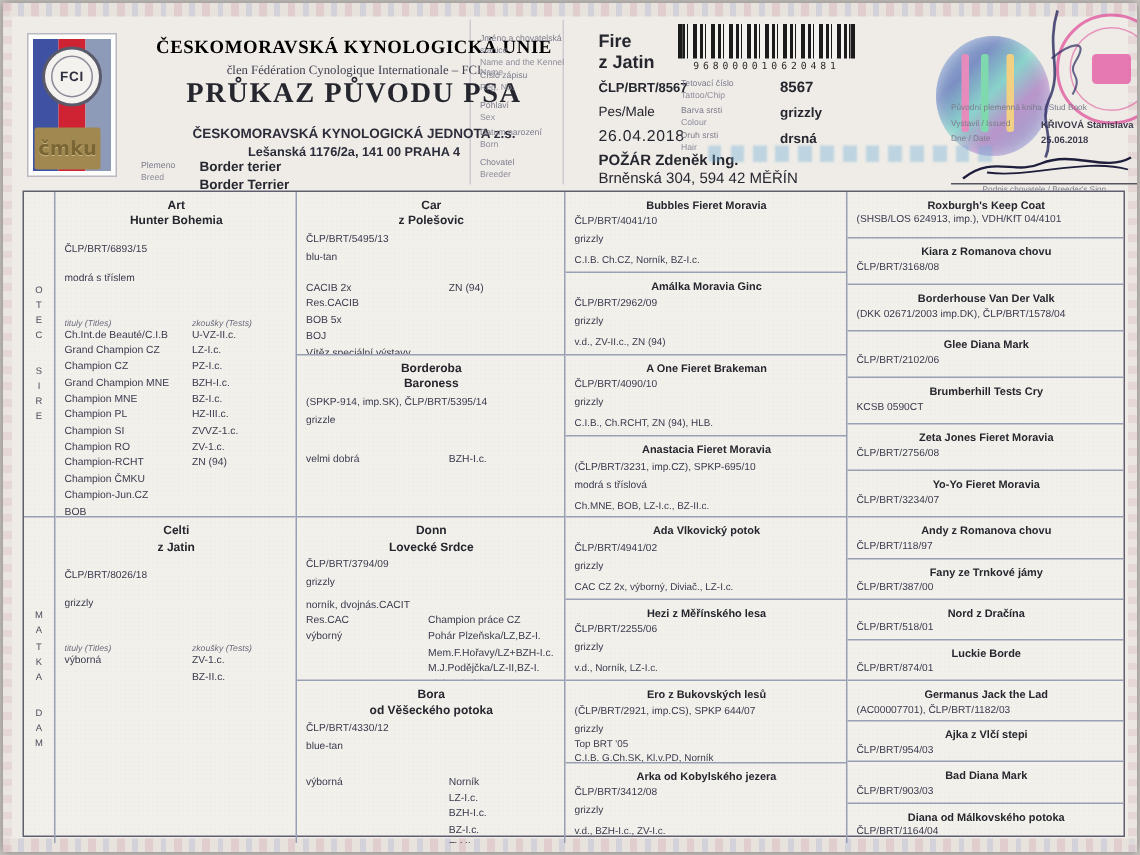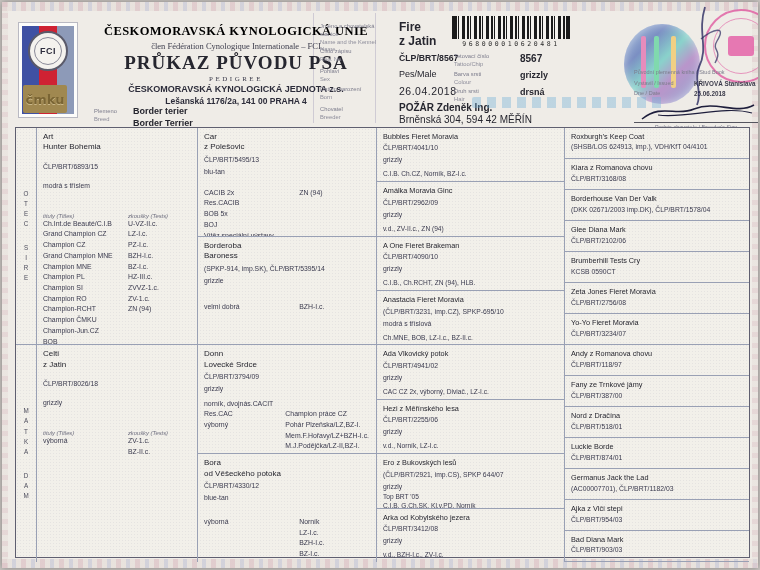--- a/index.html
+++ b/index.html
@@ -82,21 +82,21 @@
     border:1.5px solid #5f5f70;background:#f2f0ea;
     background-image:radial-gradient(rgba(150,150,170,.14) .5px,transparent .6px);background-size:3px 3px;}
   .pcol{display:flex;flex-direction:column;border-left:1px solid #99a0b4;min-width:0;}
   .pcol.first{border-left:none;}
   .half{flex:1;display:flex;flex-direction:column;border-bottom:1px solid #99a0b4;min-height:0;}
   .half.last{border-bottom:none;}
   .cell{flex:1;border-bottom:1px solid #99a0b4;padding:4px 5px 2px 6px;box-sizing:border-box;overflow:hidden;min-height:0;color:#3a3a4e;}
   .cell.last{border-bottom:none;}
   .mstrip{display:flex;flex-direction:column;align-items:center;justify-content:center;gap:14px;
     font-size:6.3px;color:#4c4c5c;white-space:pre-line;line-height:1.6;text-align:center;}
-  .name{font-weight:normal;font-size:8px;color:#26262f;line-height:1.3;white-space:pre-line;}
+  .name{font-weight:bold;font-size:8px;color:#26262f;line-height:1.3;white-space:pre-line;text-align:center;}
   .name.sm{font-size:7.3px;}
   .reg{font-size:6.8px;margin-top:3px;white-space:nowrap;}
   .clr{font-size:6.8px;margin-top:5px;}
   .hdr-row{display:flex;font-size:5.8px;font-style:italic;color:#6d6d7e;margin-top:24px;}
   .hdr-row .h1{width:57%;}
   .lists{display:flex;font-size:6.9px;line-height:1.55;}
   .lists .L{width:57%;white-space:pre-line;}
   .lists .R{width:43%;white-space:pre-line;}
   .merits{font-size:6.6px;margin-top:6px;white-space:pre-line;line-height:1.4;}
   .fullline{font-size:6.9px;margin-top:8px;}
@@ -125,21 +125,20 @@
           <span>FCI</span>
         </div>
       <div id="cmku-glyph">
           <span>čmku</span>
         </div>
     </div>
 
     <div class="org-title">ČESKOMORAVSKÁ KYNOLOGICKÁ UNIE</div>
     <div class="org-sub">člen Fédération Cynologique Internationale – FCI</div>
     <div class="doc-title">PRŮKAZ PŮVODU PSA</div>
-    <div class="doc-sub">PEDIGREE</div>
     <div class="org2">ČESKOMORAVSKÁ KYNOLOGICKÁ JEDNOTA z.s.</div>
     <div class="org2-addr">Lešanská 1176/2a, 141 00 PRAHA 4</div>
 
     <div id="breed-label" class="lbl">
       <div>Plemeno</div>
         <div class="en">Breed</div>
     </div>
     <div id="breed-val">
       <div>Border terier</div>
         <div>Border Terrier</div>
@@ -477,16 +476,20 @@
           <div class="reg" style="white-space:normal">(AC00007701), ČLP/BRT/1182/03</div>
         </div>
         <div class="cell g4">
           <div class="name sm">Ajka z Vlčí stepi</div>
           <div class="reg">ČLP/BRT/954/03</div>
         </div>
         <div class="cell g4">
           <div class="name sm">Bad Diana Mark</div>
           <div class="reg">ČLP/BRT/903/03</div>
         </div>
+        <div class="cell g4 last">
+          <div class="name sm">Diana od Málkovského potoka</div>
+          <div class="reg">ČLP/BRT/1164/04</div>
+        </div>
       </div>
     </div>
   </div>
 </div>
 
 </body></html>

